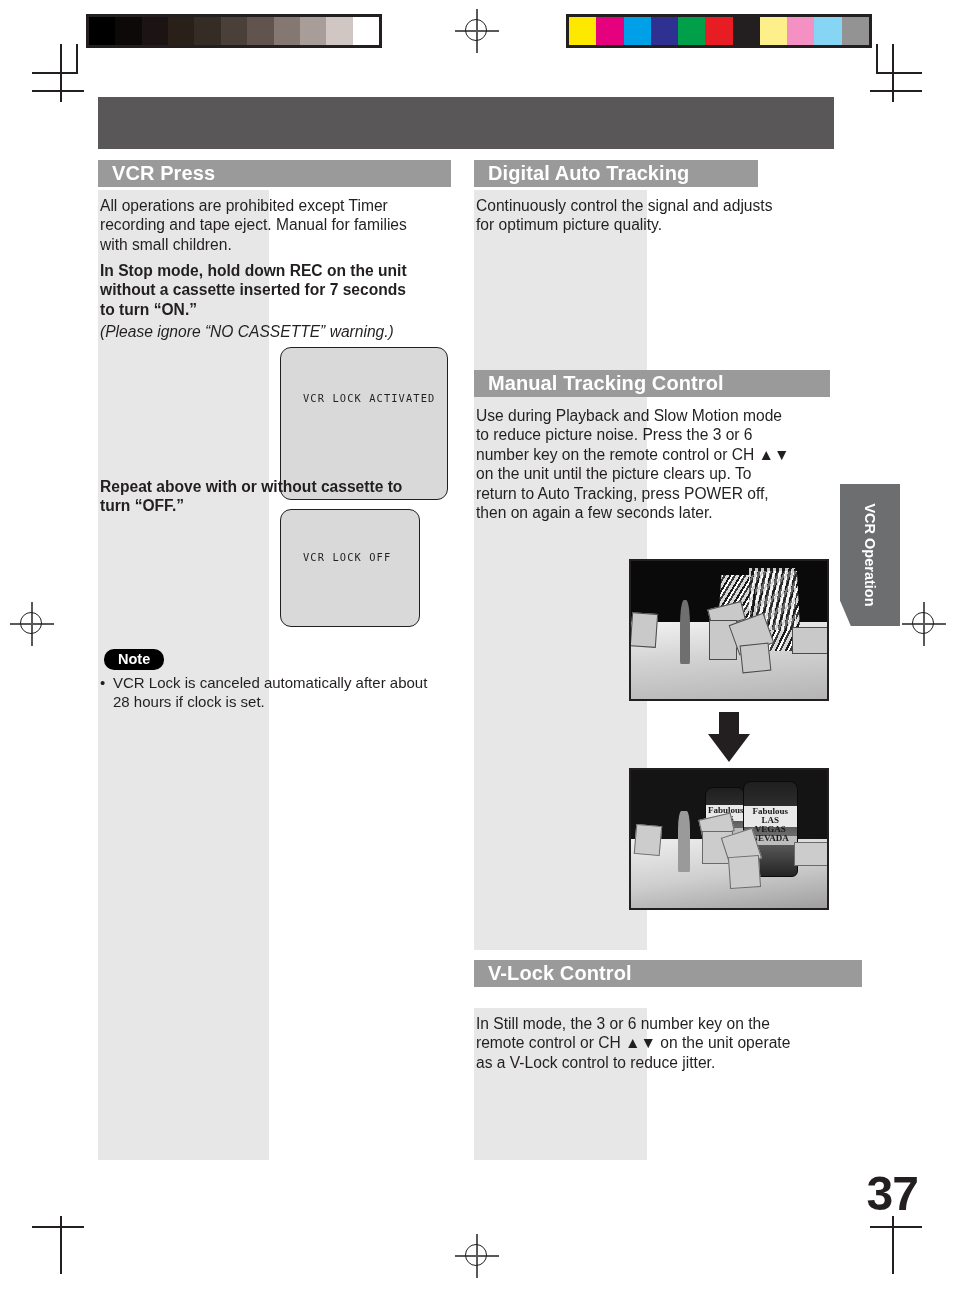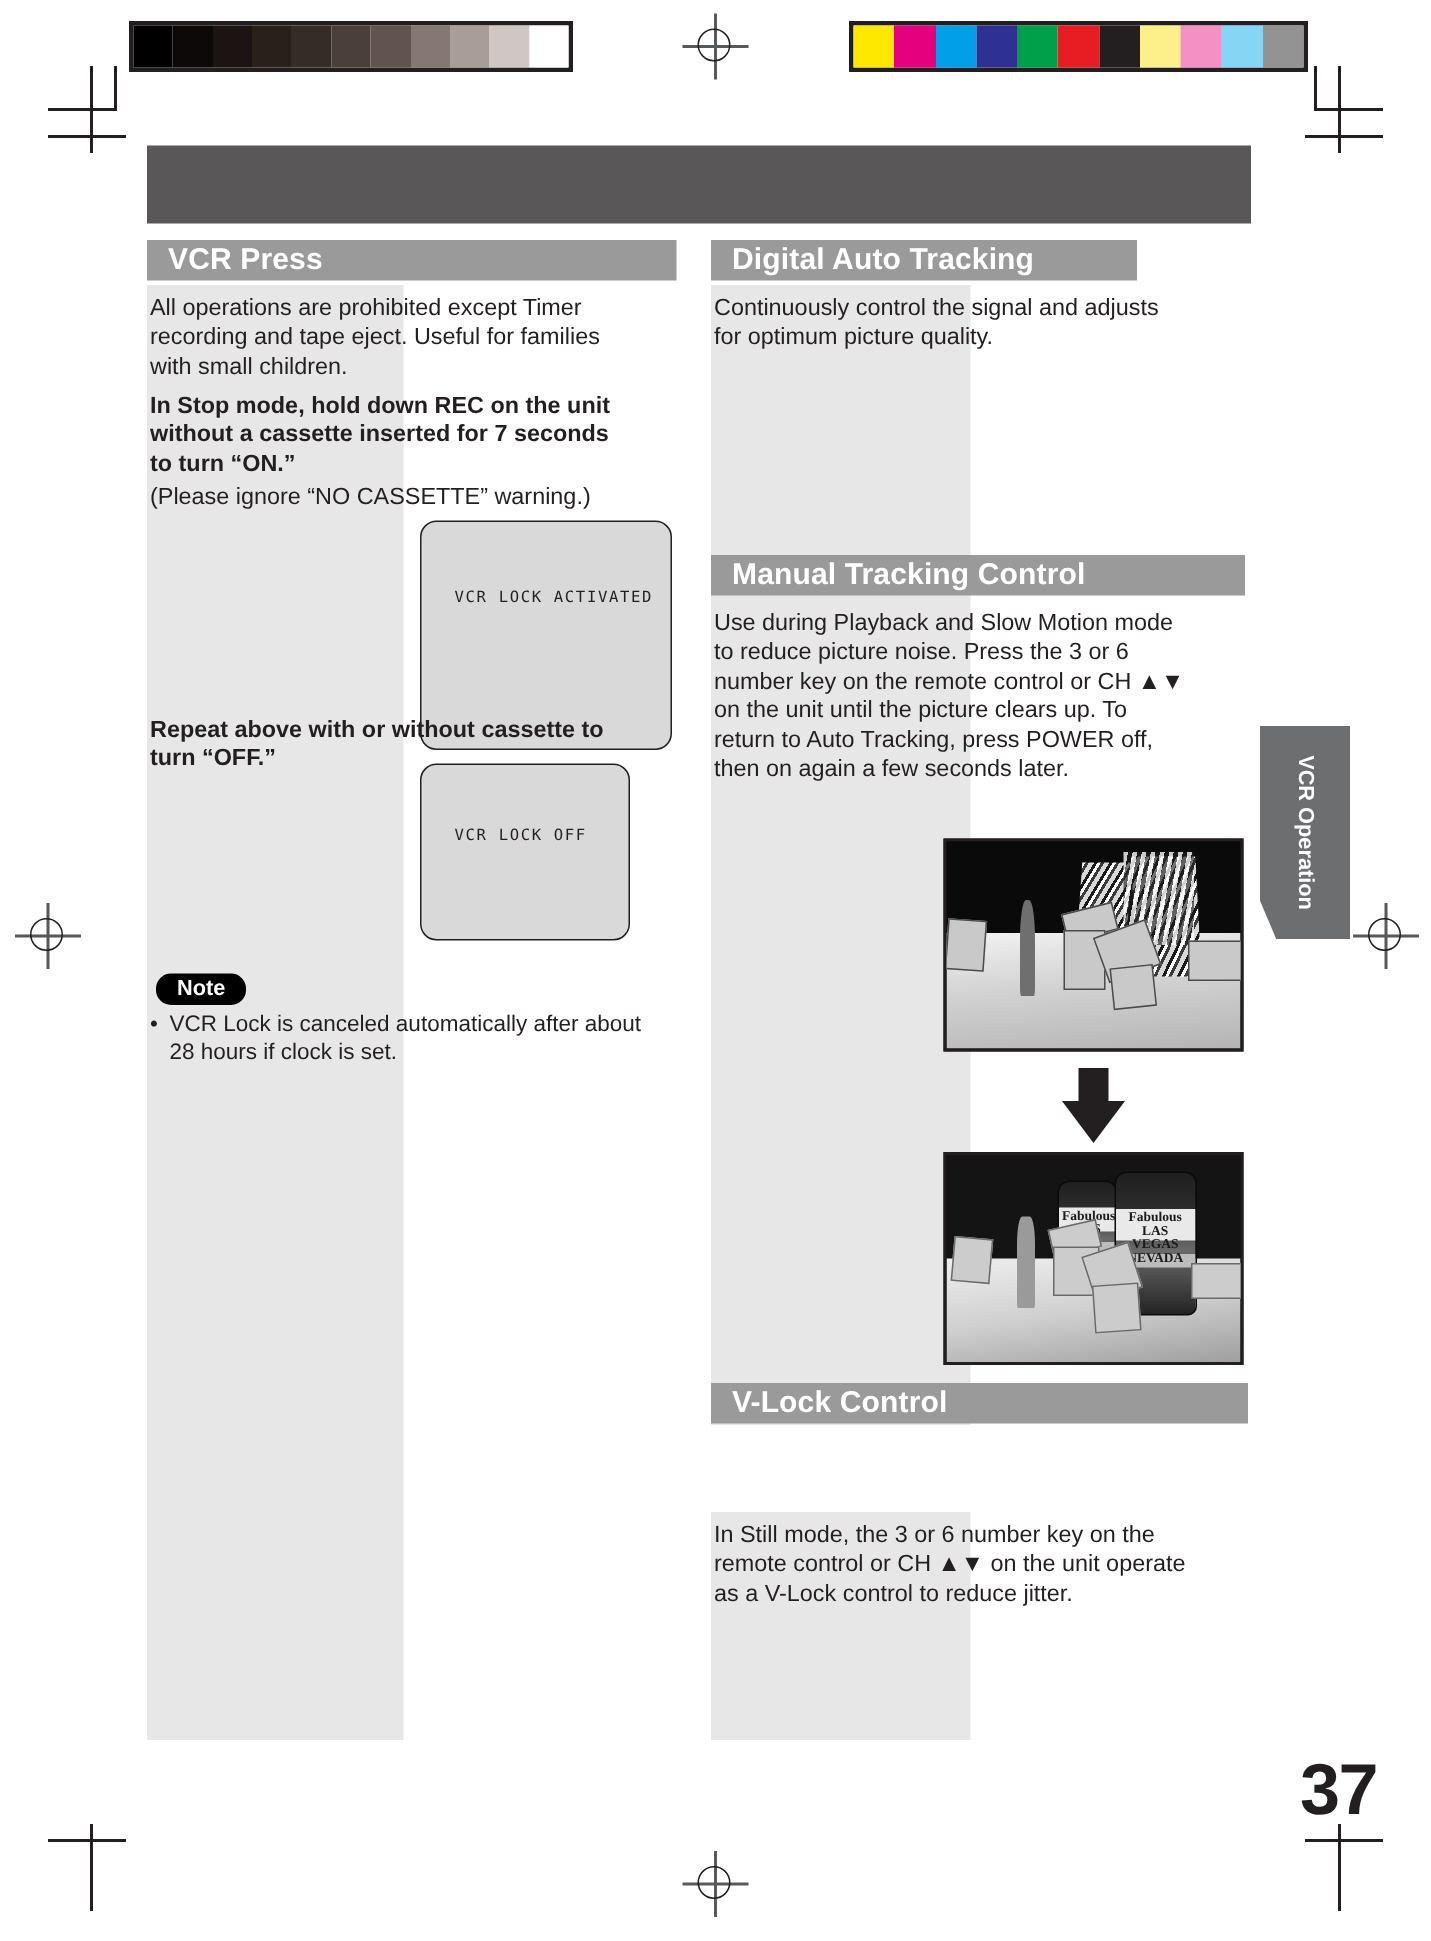--- a/index.html
+++ b/index.html
@@ -349,28 +349,28 @@
 <div class="side-tab">
   <span>VCR
 Operation</span>
 </div>
 
 <div class="sec-head" style="left:98px;top:160px;width:353px;">
   <span>VCR Press</span>
 </div>
 
 <div class="body-text" style="left:100px;top:196px;width:352px;">All operations are prohibited except Timer
-recording and tape eject. Useful for families
+recording and tape eject. Manual for families
 with small children.</div>
 
 <div class="body-text bold" style="left:100px;top:261px;width:356px;">In Stop mode, hold down REC on the unit
 without a cassette inserted for 7 seconds
 to turn “ON.”</div>
 
-<div class="body-text" style="left:100px;top:322px;width:356px;">(Please ignore “NO CASSETTE” warning.)</div>
+<div class="body-text" style="left:100px;top:322px;width:356px;font-style:italic;">(Please ignore “NO CASSETTE” warning.)</div>
 
 <div class="osd" style="left:280px;top:347px;width:168px;height:153px;">
   <div class="osd-text" style="top:44px;">VCR LOCK ACTIVATED</div>
 </div>
 
 <div class="body-text bold" style="left:100px;top:477px;width:356px;">Repeat above with or without cassette to
 turn “OFF.”</div>
 
 <div class="osd" style="left:280px;top:509px;width:140px;height:118px;">
   <div class="osd-text" style="top:41px;">VCR LOCK OFF</div>
@@ -441,20 +441,20 @@
     </div>
     <div class="box c5"></div>
     <div class="box c1"></div>
     <div class="box c2"></div>
     <div class="box c3"></div>
     <div class="box c4"></div>
     <div class="box c6"></div>
   </div>
 </div>
 
-<div class="sec-head" style="left:474px;top:922px;width:358px;">
+<div class="sec-head" style="left:474px;top:960px;width:388px;">
   <span>V-Lock Control</span>
 </div>
 <div class="body-text" style="left:476px;top:1014px;width:358px;">In Still mode, the 3 or 6 number key on the
 remote control or CH ▲▼ on the unit operate
 as a V-Lock control to reduce jitter.</div>
 
 <div class="page-number">37</div>
 
 </body></html>

